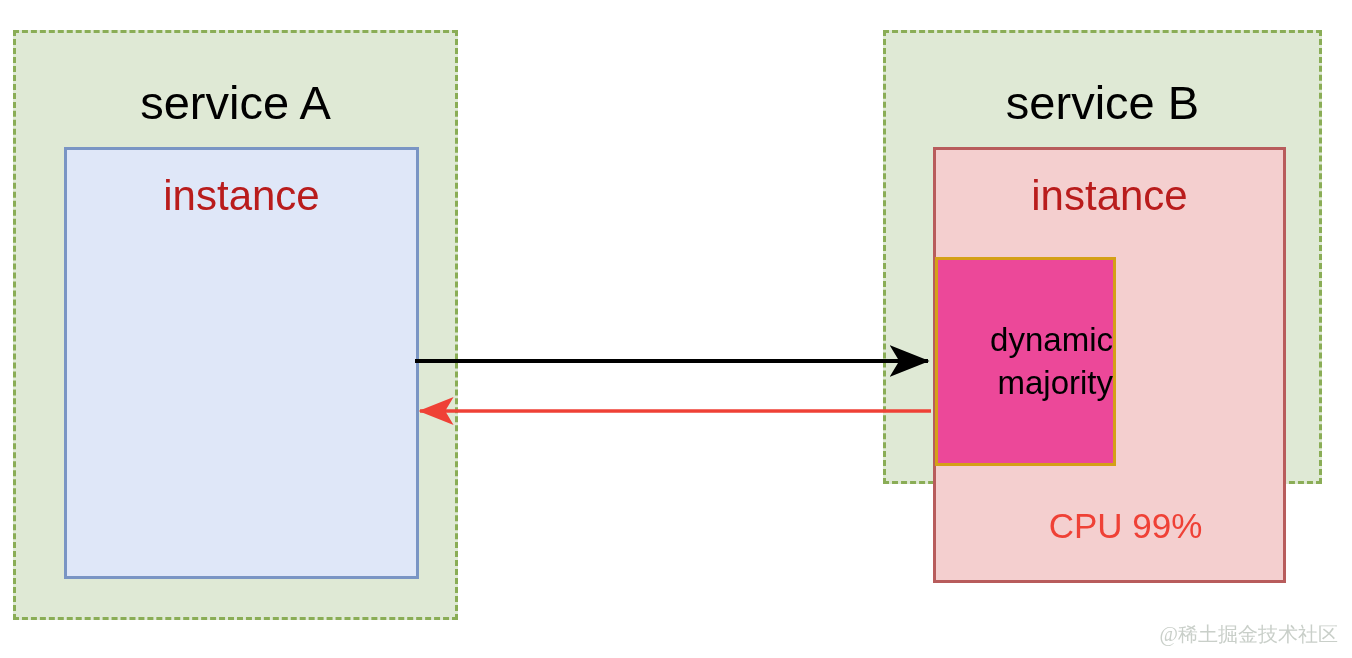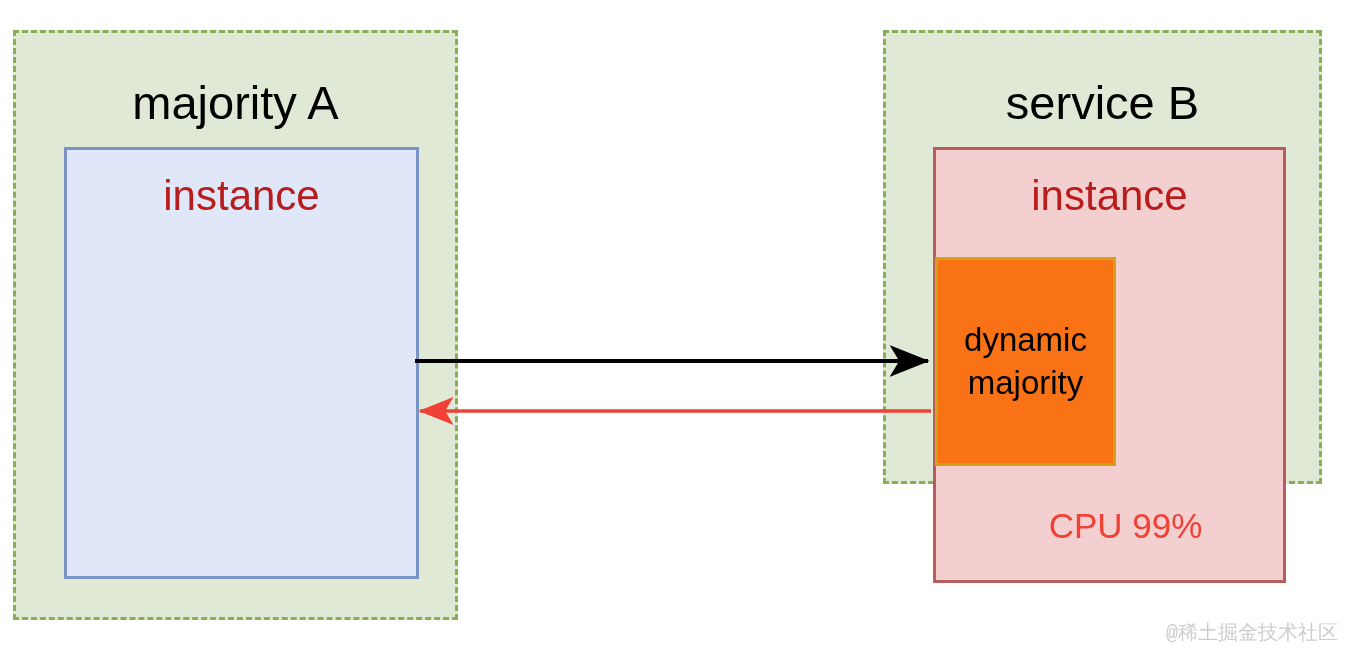--- a/index.html
+++ b/index.html
@@ -56,26 +56,26 @@
     text-align: center;
     font-size: 42px;
     line-height: 1;
     color: #b91c1c;
     white-space: nowrap;
   }
 
   
   .overload-box {
     position: absolute;
-    background: #f97316;
+    background: #ec4899;
     border: 3px solid #d4a017;
     box-sizing: border-box;
     display: flex;
     flex-direction: column;
-    align-items: center;
+    align-items: flex-end;
     justify-content: center;
   }
   .overload-line {
     font-size: 33px;
     line-height: 1.28;
     color: #000000;
     white-space: nowrap;
   }
 
   
@@ -113,30 +113,30 @@
     color: #ef4136;
   }
 
   
   .watermark {
     position: absolute;
     font-size: 20px;
     line-height: 1;
     color: #c9cfc9;
     white-space: nowrap;
-    font-family: Liberation Mono, monospace;
+    font-family: Liberation Serif, serif;
   }
 </style>
 </head>
 <body>
 
 <div id="canvas">
 
   <div class="service-group" style="left:13px; top:30px; width:445px; height:590px;">
-    <div class="service-title" style="top:46px;">majority A</div>
+    <div class="service-title" style="top:46px;">service A</div>
 
     <div class="instance-box blue" style="left:48px; top:114px; width:355px; height:432px;">
       <div class="instance-label" style="top:25px;">instance</div>
     </div>
   </div>
 
   <div class="service-group" style="left:883px; top:30px; width:439px; height:454px;">
     <div class="service-title" style="top:46px;">service B</div>
 
     <div class="instance-box pink" style="left:47px; top:114px; width:353px; height:436px;">

